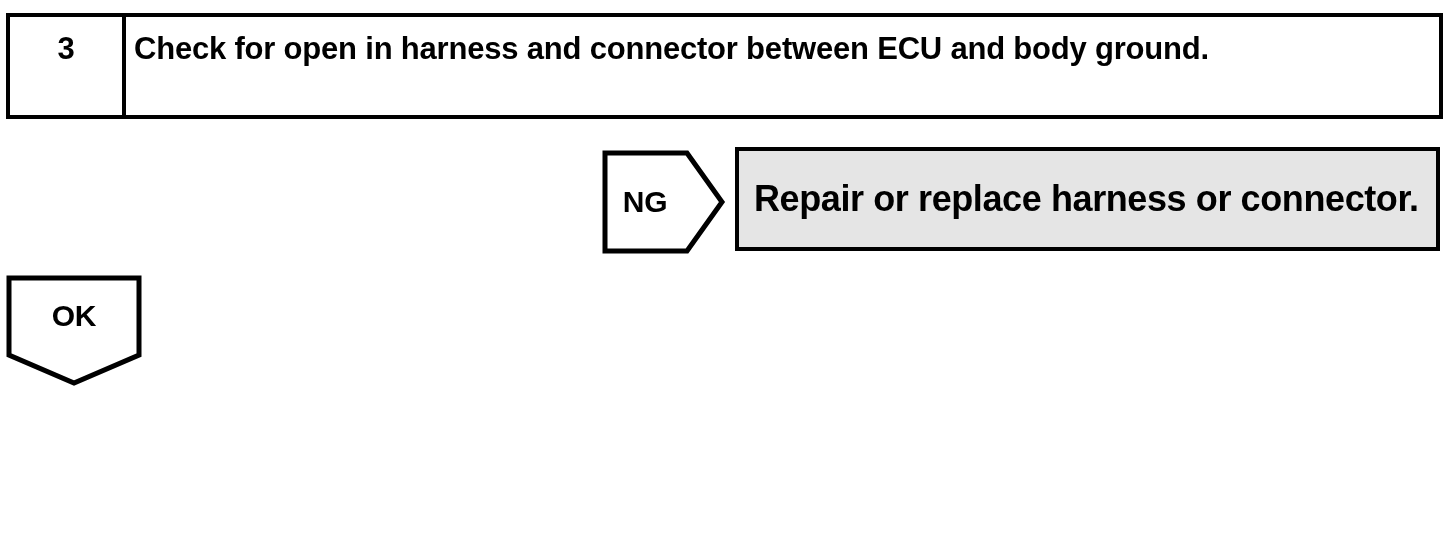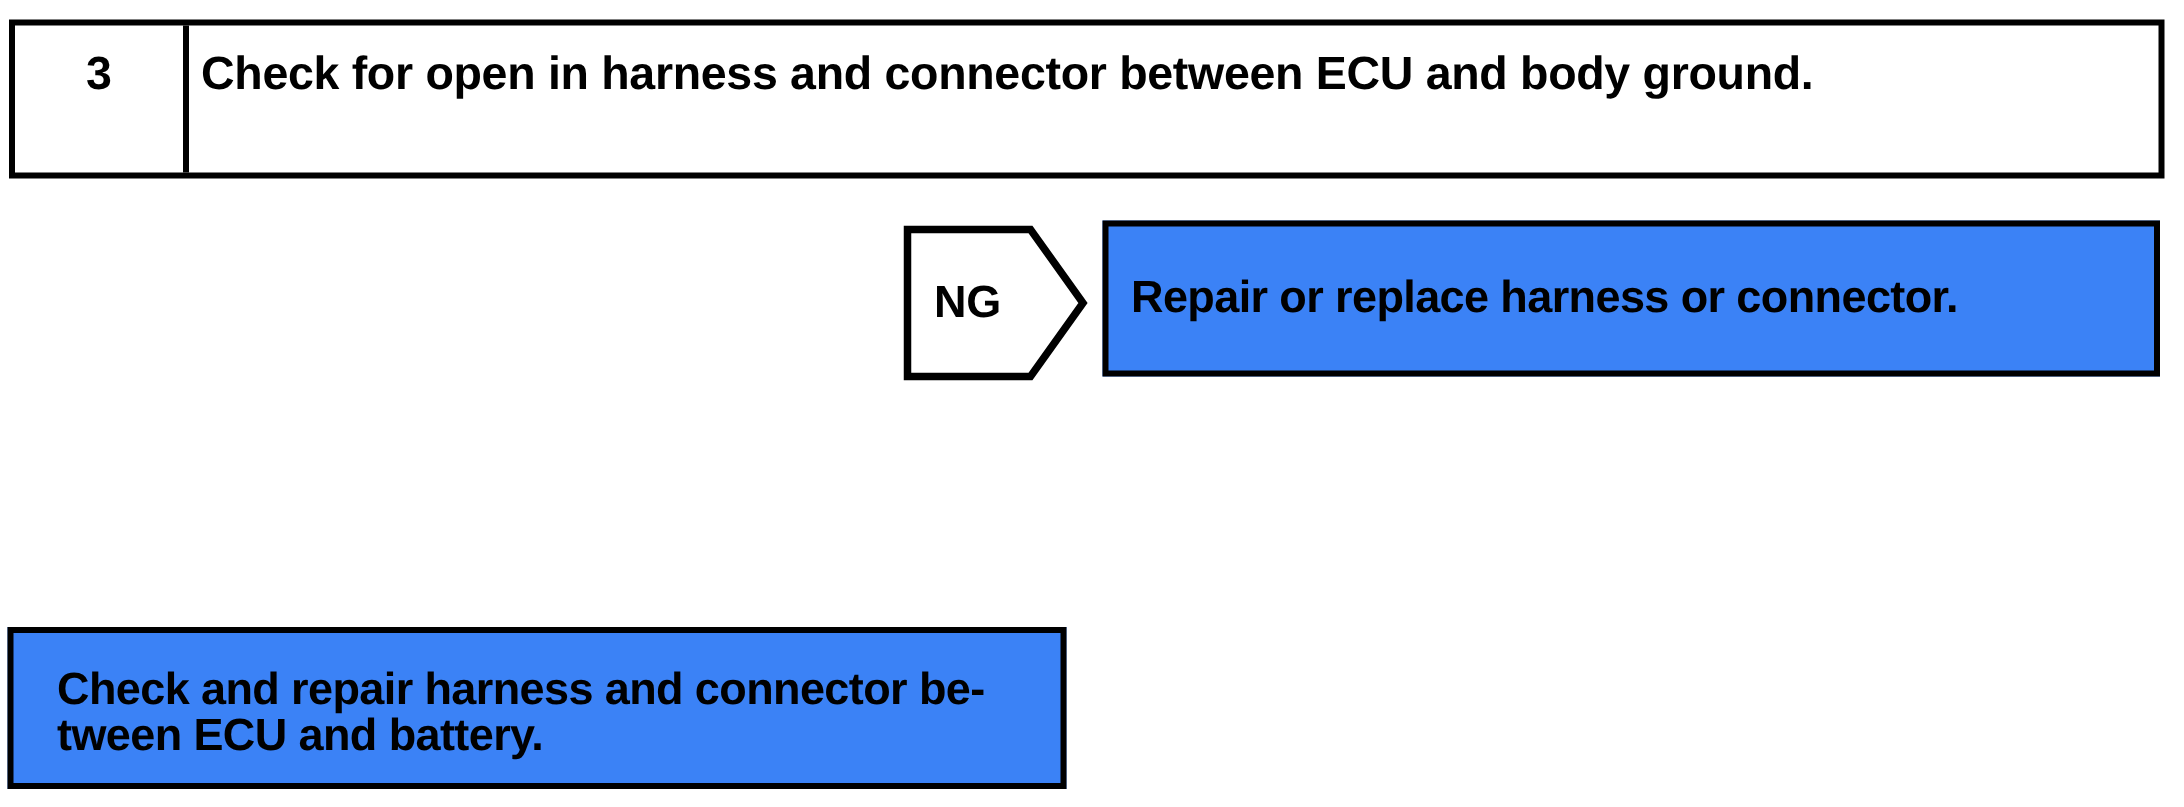--- a/index.html
+++ b/index.html
@@ -67,22 +67,22 @@
   .ng-pent { left: 602px; top: 150px; }
   .ng-pent .pent-label { left: 0; top: 0; width: 86px; height: 104px; }
   .ok-pent { left: 6px; top: 275px; }
   .ok-pent .pent-label { left: 0; top: 0; width: 136px; height: 82px; }
 
   
   .action-box {
     position: absolute;
     border: 4px solid #000;
     box-sizing: border-box;
-    background: #3b82f6;
-    font-size: 30px;
+    background: #e5e5e5;
+    font-size: 36px;
     letter-spacing: -0.4px;
   }
   .ng-action {
     left: 735px;
     top: 147px;
     width: 705px;
     height: 104px;
     display: flex;
     align-items: center;
     padding-left: 15px;
@@ -111,19 +111,21 @@
     <svg width="124" height="104" viewBox="0 0 124 104">
       <polygon points="3,3 85,3 120,52 85,101 3,101" fill="#ffffff" stroke="#000000" stroke-width="5" stroke-linejoin="miter"></polygon>
     </svg>
     <span class="pent-label">NG</span>
   </div>
 
   <div class="action-box ng-action">
     <span>Repair or replace harness or connector.</span>
   </div>
 
+  <div class="pent ok-pent">
+    <svg width="136" height="112" viewBox="0 0 136 112">
+      <polygon points="3,3 133,3 133,80 68,108 3,80" fill="#ffffff" stroke="#000000" stroke-width="5" stroke-linejoin="miter"></polygon>
+    </svg>
+    <span class="pent-label">OK</span>
+  </div>
 
-  <div class="action-box ok-action">
-    <div>Check and repair harness and connector be-</div>
-    <div>tween ECU and battery.</div>
-  </div>
 
 </div>
 
 </body></html>

